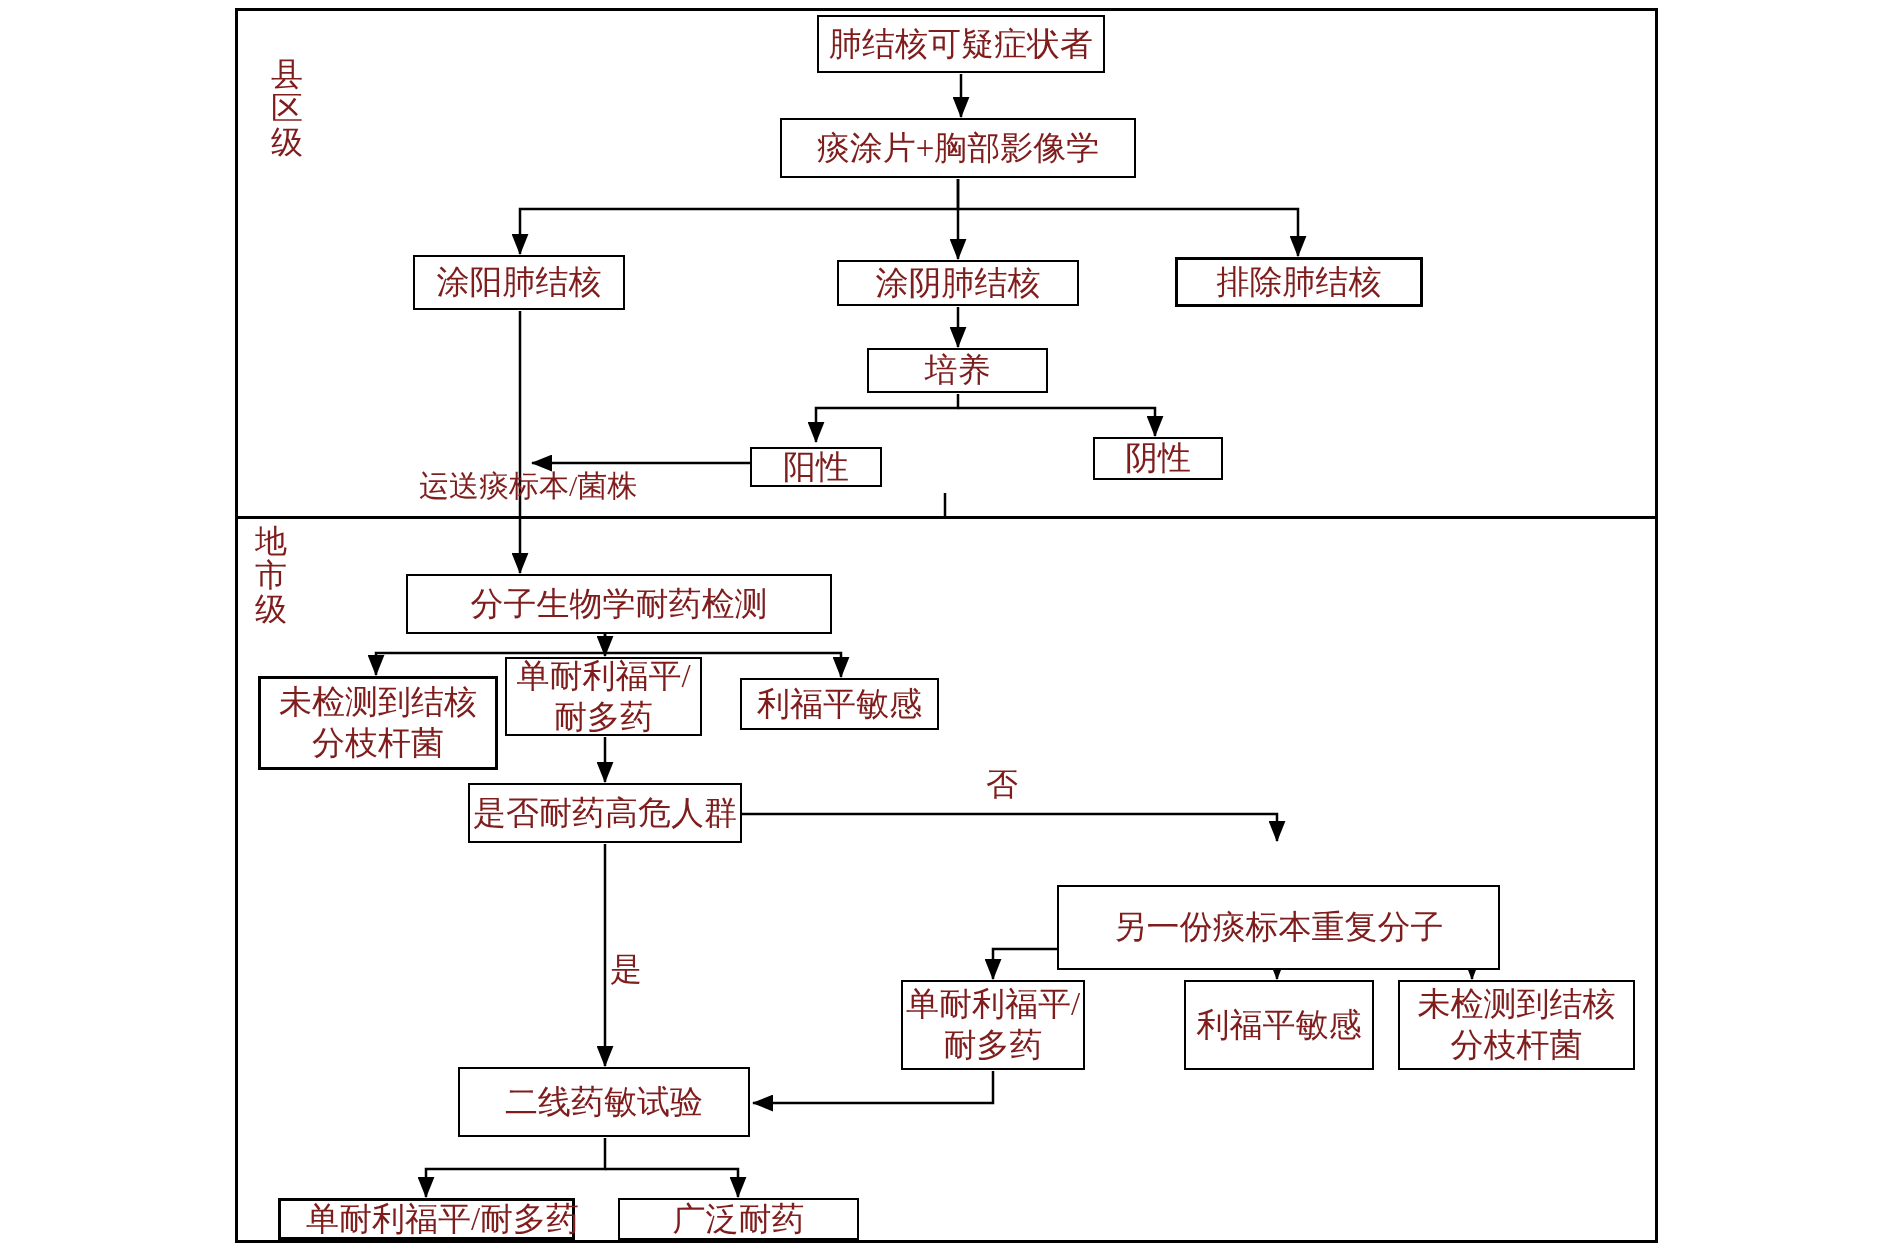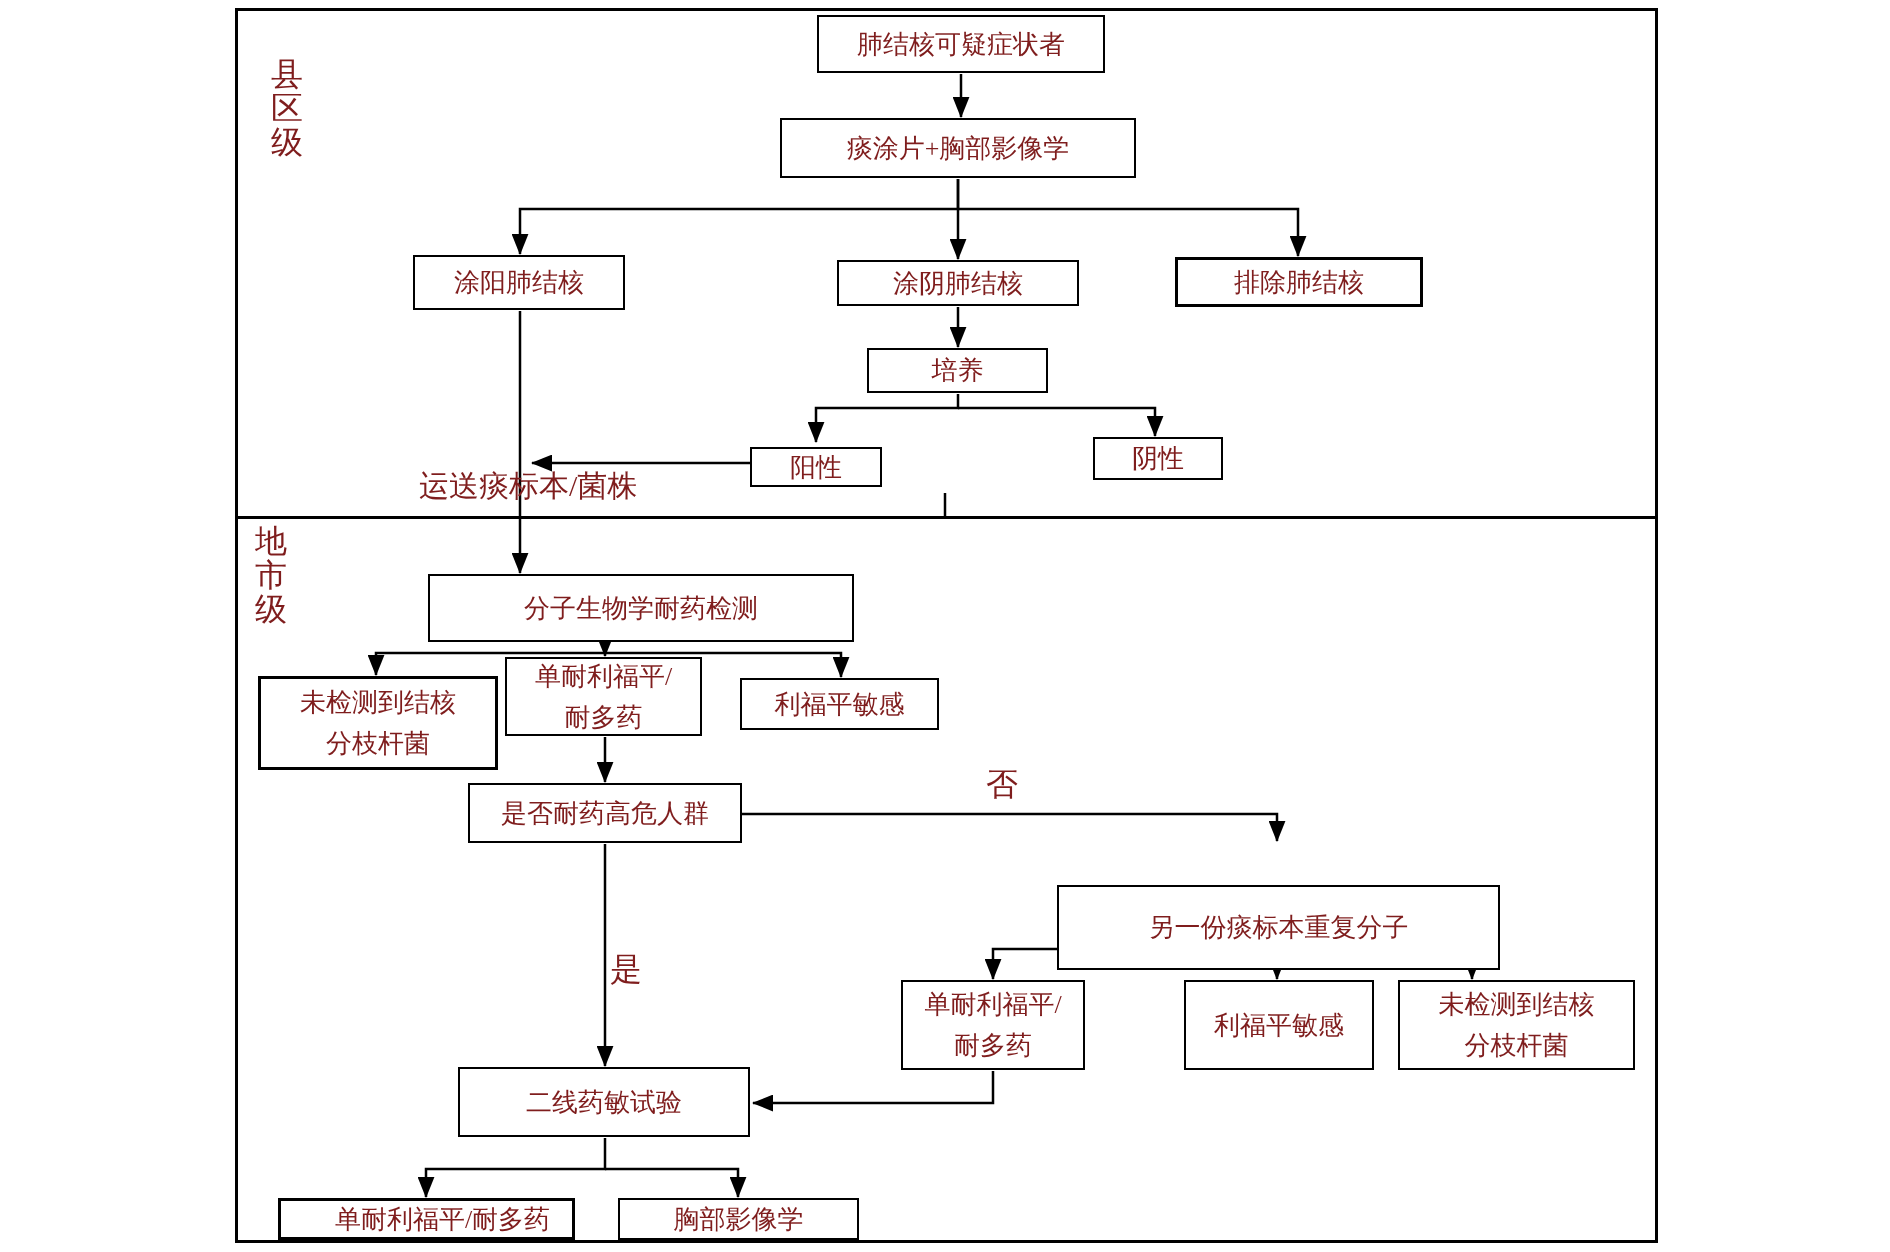--- a/index.html
+++ b/index.html
@@ -19,21 +19,21 @@
   #edge-layer{position:absolute;left:0;top:0;width:1890px;height:1252px;}
   .vlabel{
     position:absolute;width:34px;font-size:32px;line-height:34px;
     word-break:break-all;text-align:center;letter-spacing:0;
   }
   #label-county{left:270px;top:57px;}
   #label-city{left:254px;top:524px;}
   .node{
     position:absolute;box-sizing:border-box;border:2px solid #000;background:#fff;
     display:flex;flex-direction:column;justify-content:center;align-items:center;
-    font-size:26px;line-height:41px;text-align:right;white-space:nowrap;
+    font-size:33px;line-height:41px;text-align:right;white-space:nowrap;
   }
   .node.bw3{border-width:3px;}
   .edge-label{
     position:absolute;font-size:30px;line-height:32px;white-space:nowrap;
   }
   .edge-label.big{font-size:32px;}
 </style>
 </head>
 <body>
 
@@ -94,21 +94,21 @@
       </div>
       <div class="node" style="left: 867px; top: 348px; width: 181px; height: 45px;">
         <div>培养</div>
       </div>
       <div class="node" style="left: 750px; top: 447px; width: 132px; height: 40px;">
         <div>阳性</div>
       </div>
       <div class="node" style="left: 1093px; top: 437px; width: 130px; height: 43px;">
         <div>阴性</div>
       </div>
-      <div class="node" style="left: 428px; top: 574px; width: 426px; height: 68px;">
+      <div class="node" style="left: 406px; top: 574px; width: 426px; height: 60px;">
         <div>分子生物学耐药检测</div>
       </div>
       <div class="node bw3" style="left: 258px; top: 676px; width: 240px; height: 94px;">
         <div>未检测到结核</div>
         <div>分枝杆菌</div>
       </div>
       <div class="node" style="left: 505px; top: 657px; width: 197px; height: 79px;">
         <div>单耐利福平/</div>
         <div>耐多药</div>
       </div>
@@ -132,21 +132,21 @@
         <div>未检测到结核</div>
         <div>分枝杆菌</div>
       </div>
       <div class="node" style="left: 458px; top: 1067px; width: 292px; height: 70px;">
         <div>二线药敏试验</div>
       </div>
       <div class="node bw3" style="left: 278px; top: 1198px; width: 297px; height: 42px; padding-left: 32px;">
         <div>单耐利福平/耐多药</div>
       </div>
       <div class="node" style="left: 618px; top: 1198px; width: 241px; height: 42px;">
-        <div>胸部影像学</div>
+        <div>广泛耐药</div>
       </div>
     </div>
   <div id="edge-labels">
       <div class="edge-label" style="left: 419px; top: 470px;">运送痰标本/菌株</div>
       <div class="edge-label big" style="left: 986px; top: 768px;">否</div>
       <div class="edge-label big" style="left: 610px; top: 953px;">是</div>
     </div>
 </div>
 
 </body></html>

